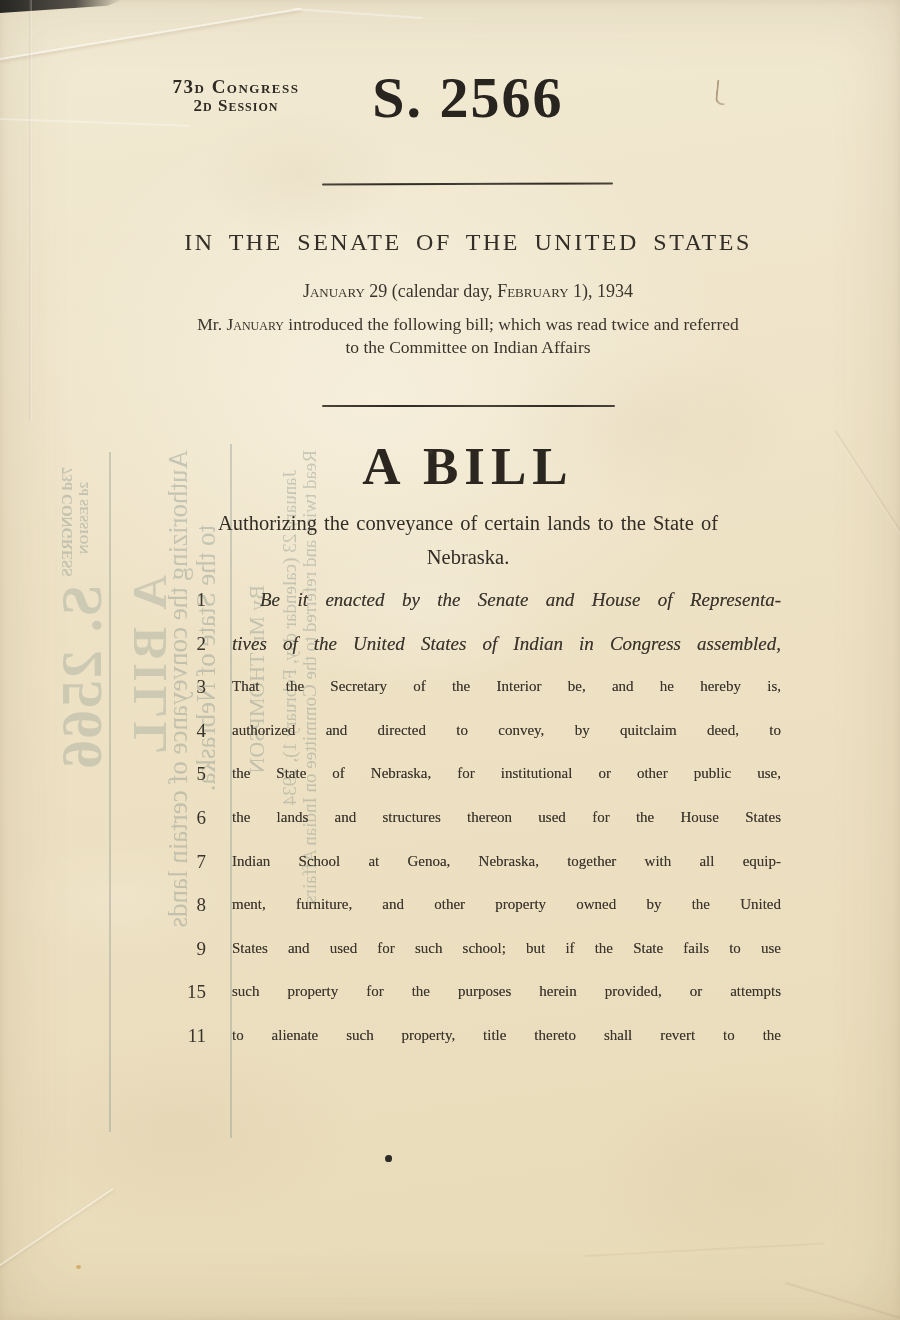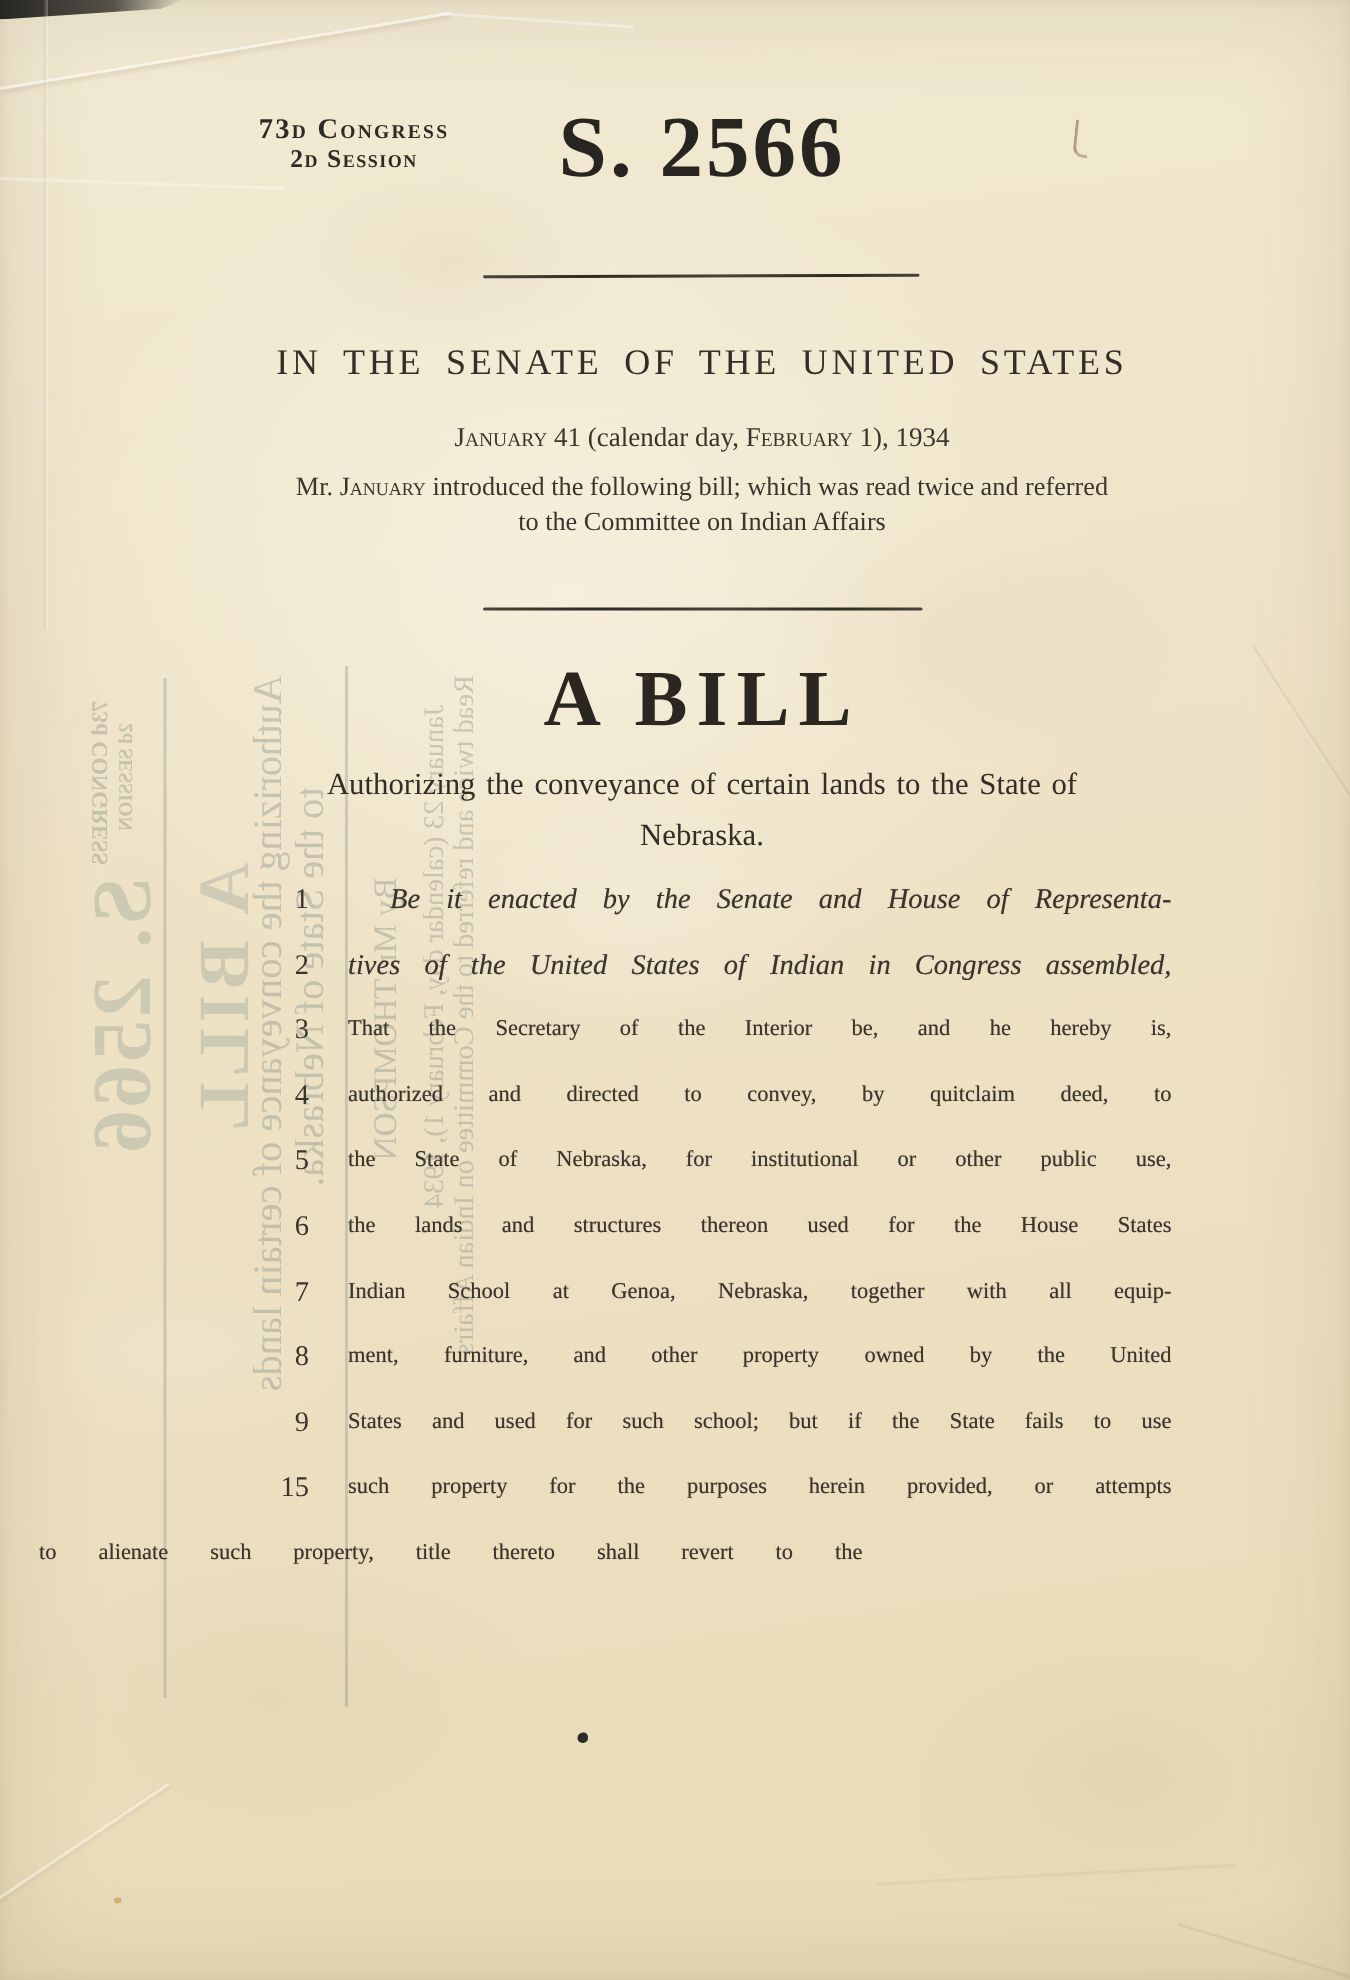--- a/index.html
+++ b/index.html
@@ -114,21 +114,21 @@
     <div class="congress-block">
       <div class="congress-line1 sc">73d Congress</div>
       <div class="congress-line2 sc">2d Session</div>
     </div>
     <div class="bill-number">S. 2566</div>
 
     <div class="rule rule-top"></div>
 
     <div class="senate-heading">IN THE SENATE OF THE UNITED STATES</div>
 
-    <div class="date-line"><span class="sc">January</span><span> 41 (calendar day, </span><span class="sc">February</span><span> 1), 1934</span></div>
+    <div class="date-line"><span class="sc">January</span><span> 29 (calendar day, </span><span class="sc">February</span><span> 1), 1934</span></div>
 
     <div class="intro-block">
       <div><span>Mr. </span><span class="sc">January</span><span> introduced the following bill; which was read twice and referred</span></div>
       <div>to the Committee on Indian Affairs</div>
     </div>
 
     <div class="rule rule-mid"></div>
 
     <div class="bill-heading">A BILL</div>
     <div class="heading-dot"></div>
@@ -173,20 +173,21 @@
       </div>
       <div class="body-row">
         <span class="line-num">9</span>
         <span class="line-text">States and used for such school; but if the State fails to use</span>
       </div>
       <div class="body-row">
         <span class="line-num">15</span>
         <span class="line-text">such property for the purposes herein provided, or attempts</span>
       </div>
       <div class="body-row">
+        <span class="line-num">11</span>
         <span class="line-text">to alienate such property, title thereto shall revert to the</span>
       </div>
     </div>
 
     <div class="ink-dot"></div>
   </div>
 
   <div class="tear-mark"></div>
   <div class="fleck"></div>
   <div class="edge-topleft"></div>

